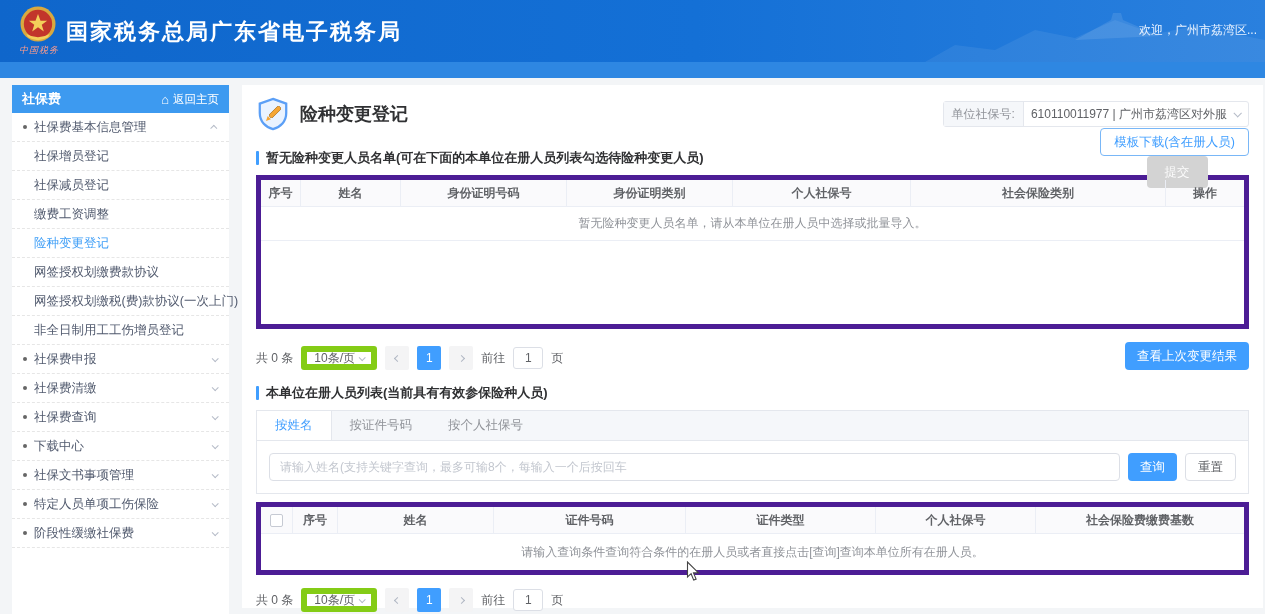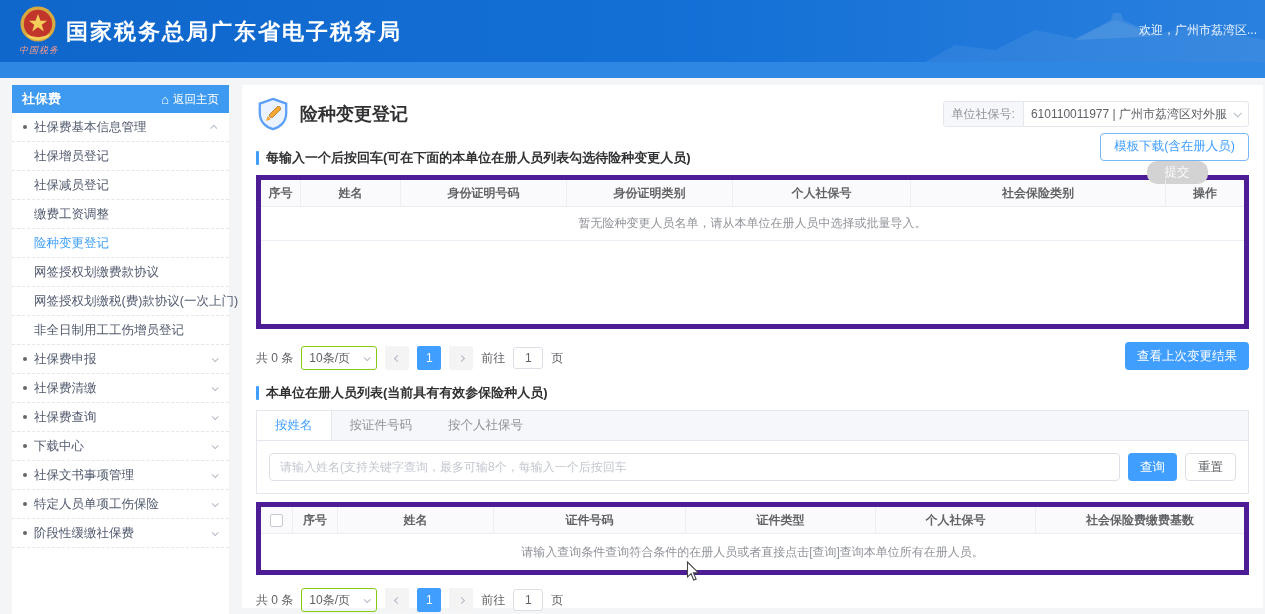--- a/index.html
+++ b/index.html
@@ -41,38 +41,38 @@
   .unit-label { background:#f5f7fa; padding:0 8px; height:100%; display:flex; align-items:center; border-right:1px solid #e4e7ed; color:#909399; }
   .unit-value { padding:0 7px; color:#606266; white-space:nowrap; }
   .unit .chev { margin:0 8px 0 0; }
   .sec-row { display:flex; align-items:center; margin-top:8px; height:34px; }
   .sec-title { font-size:13px; font-weight:bold; color:#303133; display:flex; align-items:center; }
   .bar { width:3px; height:14px; background:#409eff; margin-right:7px; border-radius:1px; }
   .btns { margin-left:auto; display:flex; align-items:center;flex-direction:column; }
   .btn-outline { height:28px; padding:0 13px; background:#fff; border:1px solid #79b7f7; color:#409eff;
     border-radius:4px; font-size:12.5px; cursor:pointer; font-family:inherit; white-space:nowrap; }
   .red-box { display:inline-flex; gap:9px; padding:4px 5px; border:2px solid #f15b5b; margin:0 3px 0 9px; }
-  .btn-submit { height:23px; padding:0 18px; background:#d3d3d3; color:#fbfbfb; border:none; border-radius:10px; font-size:12.5px; margin-left:5px; font-family:inherit; }
+  .btn-submit { height:32px; padding:0 18px; background:#d3d3d3; color:#fbfbfb; border:none; border-radius:4px; font-size:12.5px; margin-left:5px; font-family:inherit; }
   
   .table { border:5px solid #4c1d95; }
   .thead { display:flex; background:#fafafc; border-bottom:1px solid #ebeef5; }
   .th { font-size:12px; font-weight:bold; color:#606266; height:26px; display:flex; align-items:center; justify-content:center; border-right:1px solid #ebeef5; }
   .th:last-child { border-right:none; }
   .empty-row { height:34px; display:flex; align-items:center; justify-content:center; font-size:12px; color:#909399; }
   .t1 .empty-row { border-bottom:1px solid #ebeef5; }
   .t1 .spacer { height:83px; }
   .t1 .c0{width:40px}.t1 .c1{width:100px}.t1 .c2{width:166px}.t1 .c3{width:166px}.t1 .c4{width:178px}.t1 .c5{flex:1}.t1 .c6{width:78px}
   .t2 { margin-top:8px; }
   .t2 .empty-row { height:36px; }
   .t2 .c0{width:32px}.t2 .c1{width:45px}.t2 .c2{width:156px}.t2 .c3{width:192px}.t2 .c4{width:190px}.t2 .c5{width:160px}.t2 .c6{flex:1}
   .cb { width:13px; height:13px; border:1px solid #c6cad3; border-radius:2px; background:#fff; cursor:pointer; }
   
   .pager-row { display:flex; align-items:flex-end; margin-top:13px; }
   .pager { display:flex; align-items:center; font-size:12px; color:#606266; gap:8px; }
-  .size-select { width:76px; height:24px; border:1px solid #84cc16; border-radius:3px; display:flex; align-items:center; justify-content:space-between; padding:0 7px; color:#606266; cursor:pointer; }
+  .size-select { width:76px; height:24px; border:6px solid #84cc16; border-radius:3px; display:flex; align-items:center; justify-content:space-between; padding:0 7px; color:#606266; cursor:pointer; }
   .pg-btn { width:24px; height:24px; background:#f4f4f5; border-radius:2px; display:flex; align-items:center; justify-content:center; cursor:pointer; }
   .pg-btn .chev { border-color:#b0b7c3; }
   .chev.left { transform:rotate(135deg); } .chev.right { transform:rotate(-45deg); }
   .pg-cur { width:24px; height:24px; background:#409eff; color:#fff; border-radius:2px; display:flex; align-items:center; justify-content:center; font-size:12px; cursor:pointer; }
   .goto-input { width:30px; height:22px; border:1px solid #dcdfe6; border-radius:3px; text-align:center; font-size:12px; color:#606266; font-family:inherit; }
   .btn-primary { height:28px; padding:0 12px; background:#409eff; color:#fff; border:none; border-radius:4px; font-size:12.5px; cursor:pointer; font-family:inherit; }
   .view-last { margin-left:auto; }
   
   .sec2-title { margin-top:14px; margin-bottom:8px; }
   .tabs-box { border:1px solid #e4e7ed; }
@@ -193,21 +193,21 @@
     <div class="unit">
       <span class="unit-label">单位社保号:</span>
       <span class="unit-value">610110011977 | 广州市荔湾区对外服</span>
       <span class="chev"></span>
     </div>
   </div>
 
   <div class="sec-row">
     <span class="sec-title">
       <span class="bar"></span>
-      <span>每输入一个后按回车(可在下面的本单位在册人员列表勾选待险种变更人员)</span>
+      <span>暂无险种变更人员名单(可在下面的本单位在册人员列表勾选待险种变更人员)</span>
     </span>
     <span class="btns">
       <button class="btn-outline">模板下载(含在册人员)</button>
       <button class="btn-submit">提交</button>
     </span>
   </div>
 
   <div class="table t1">
     <div class="thead">
       <span class="th c0">序号</span>

